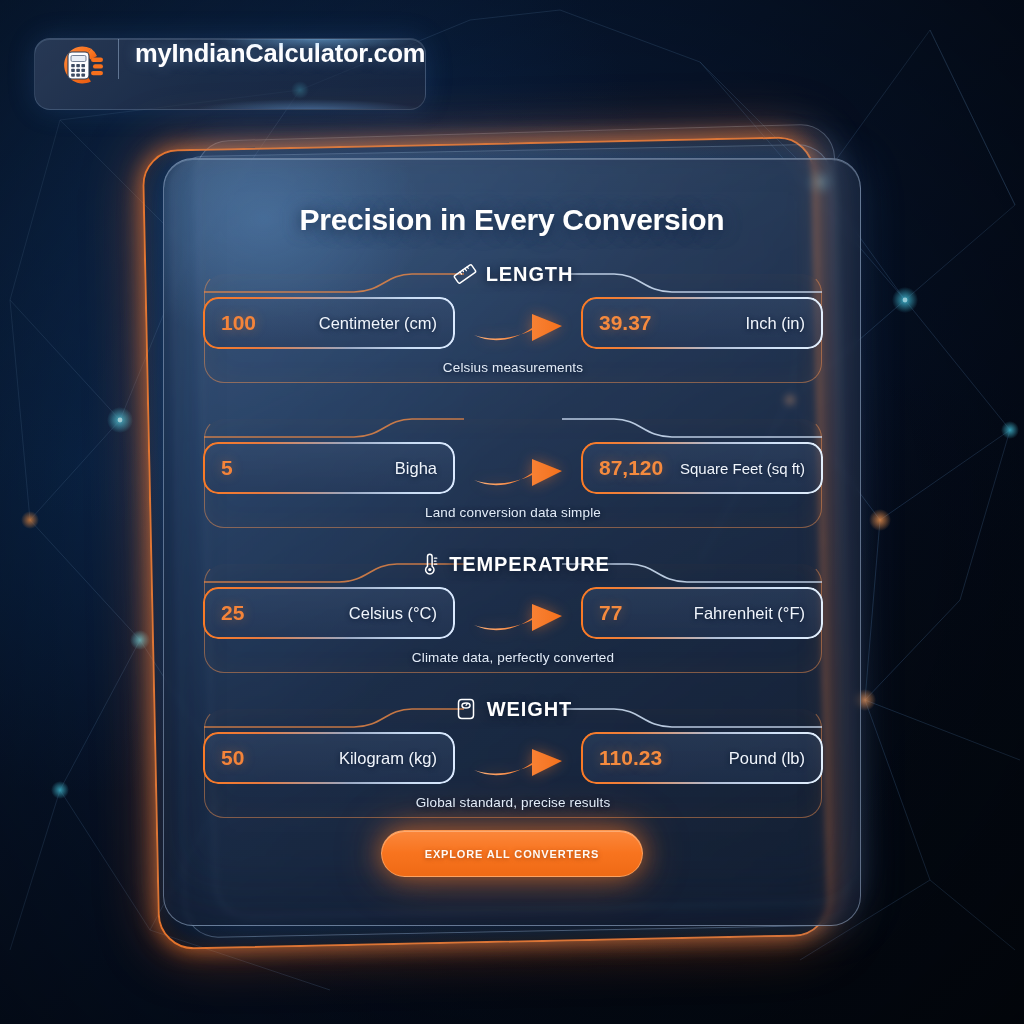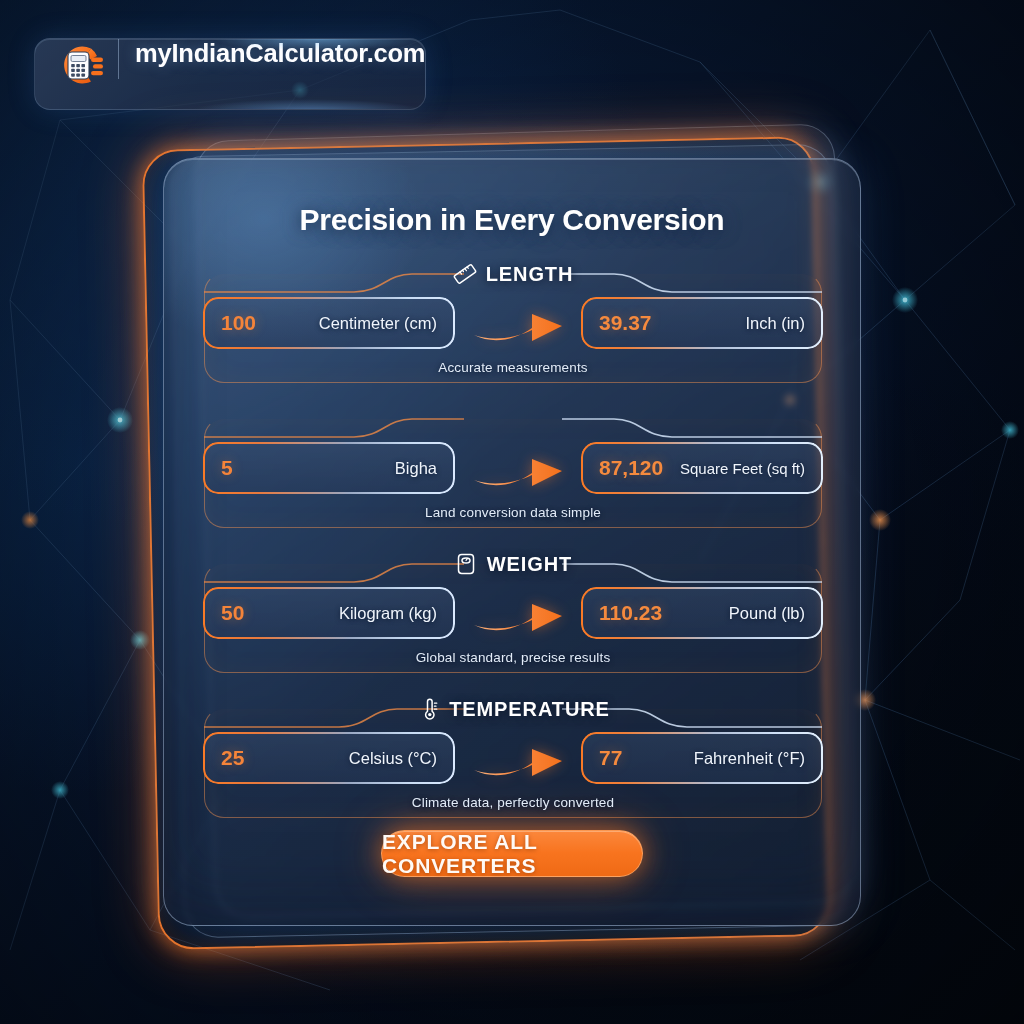--- a/index.html
+++ b/index.html
@@ -172,21 +172,21 @@
     position:absolute; left:50%; transform:translateX(-50%);
     bottom:48px; width:262px; height:47px;
     border-radius:24px;
     background:linear-gradient(180deg,#fb873c 0%, #f8741f 48%, #ef6a15 100%);
     border:1px solid rgba(255,185,130,.55);
     display:flex; align-items:center; justify-content:center;
     box-shadow:0 0 24px rgba(250,120,35,.60), 0 0 52px rgba(250,110,25,.32), inset 0 1px 0 rgba(255,215,180,.45);
     cursor:pointer;
   }
   .cta-tx{
-    font-size:21px; font-weight:700; color:#fffaf6; letter-spacing:.85px;
+    font-size:11px; font-weight:700; color:#fffaf6; letter-spacing:.85px;
     text-shadow:0 1px 4px rgba(120,45,0,.55);
   }
 </style>
 </head>
 <body>
 
 <div id="bg-root">
   <div class="bg-base"></div>
   <svg class="bg-net" viewBox="0 0 1024 1024" preserveAspectRatio="none">
     <defs>
@@ -322,21 +322,21 @@
                   </linearGradient>
                 </defs>
               <path d="M4 38 C22 47 44 44 62 31 L62 17 L92 29 L62 44 L62 33 C44 42 20 44 4 38 Z" fill="url(#ar1)"></path>
             </svg>
           </div>
           <div class="pill pill-right">
             <span class="pv">39.37</span>
             <span class="pu">Inch (in)</span>
           </div>
         </div>
-        <div class="row-note">Accurate measurements</div>
+        <div class="row-note">Celsius measurements</div>
       </div>
 
       <div class="row">
         <div class="row-frame"></div>
         <svg class="notch-l" viewBox="0 0 260 20" preserveAspectRatio="none">
           <path d="M0 19 L150 19 C178 19 182 1 208 1 L260 1" fill="none" stroke="#ef8a45" stroke-opacity=".80" stroke-width="1.6"></path>
         </svg>
         <svg class="notch-r" viewBox="0 0 260 20" preserveAspectRatio="none">
           <path d="M260 19 L110 19 C82 19 78 1 52 1 L0 1" fill="none" stroke="#cfe0f5" stroke-opacity=".88" stroke-width="1.6"></path>
         </svg>
@@ -349,54 +349,20 @@
             <svg class="arrow-svg" viewBox="0 0 96 52">
               <path d="M4 38 C22 47 44 44 62 31 L62 17 L92 29 L62 44 L62 33 C44 42 20 44 4 38 Z" fill="url(#ar1)"></path>
             </svg>
           </div>
           <div class="pill pill-right tight">
             <span class="pv">87,120</span>
             <span class="pu">Square Feet (sq ft)</span>
           </div>
         </div>
         <div class="row-note">Land conversion data simple</div>
-      </div>
-
-      <div class="row">
-        <div class="row-frame"></div>
-        <svg class="notch-l" viewBox="0 0 260 20" preserveAspectRatio="none">
-          <path d="M0 19 L150 19 C178 19 182 1 208 1 L260 1" fill="none" stroke="#ef8a45" stroke-opacity=".80" stroke-width="1.6"></path>
-        </svg>
-        <svg class="notch-r" viewBox="0 0 260 20" preserveAspectRatio="none">
-          <path d="M260 19 L110 19 C82 19 78 1 52 1 L0 1" fill="none" stroke="#cfe0f5" stroke-opacity=".88" stroke-width="1.6"></path>
-        </svg>
-        <div class="row-label">
-          <svg class="ic" viewBox="0 0 24 24" fill="none" stroke="#ffffff" stroke-width="1.5" stroke-linecap="round" stroke-linejoin="round">
-            <rect x="4.5" y="2.5" width="15" height="19" rx="3.2"></rect>
-            <ellipse cx="12" cy="8.4" rx="4" ry="2.5"></ellipse>
-            <path d="M12 8.4 L13.6 6.4" stroke-width="1.2"></path>
-          </svg>
-          <div class="tx">WEIGHT</div>
-        </div>
-        <div class="row-body">
-          <div class="pill pill-left">
-            <span class="pv">50</span>
-            <span class="pu">Kilogram (kg)</span>
-          </div>
-          <div class="arrow-wrap">
-            <svg class="arrow-svg" viewBox="0 0 96 52">
-              <path d="M4 38 C22 47 44 44 62 31 L62 17 L92 29 L62 44 L62 33 C44 42 20 44 4 38 Z" fill="url(#ar1)"></path>
-            </svg>
-          </div>
-          <div class="pill pill-right">
-            <span class="pv">110.23</span>
-            <span class="pu">Pound (lb)</span>
-          </div>
-        </div>
-        <div class="row-note">Global standard, precise results</div>
       </div>
 
       <div class="row">
         <div class="row-frame"></div>
         <svg class="notch-l" viewBox="0 0 260 20" preserveAspectRatio="none">
           <path d="M0 19 L135 19 C163 19 167 1 193 1 L260 1" fill="none" stroke="#ef8a45" stroke-opacity=".80" stroke-width="1.6"></path>
         </svg>
         <svg class="notch-r" viewBox="0 0 260 20" preserveAspectRatio="none">
           <path d="M260 19 L125 19 C97 19 93 1 67 1 L0 1" fill="none" stroke="#cfe0f5" stroke-opacity=".88" stroke-width="1.6"></path>
         </svg>
@@ -423,19 +389,53 @@
             </svg>
           </div>
           <div class="pill pill-right">
             <span class="pv">77</span>
             <span class="pu">Fahrenheit (°F)</span>
           </div>
         </div>
         <div class="row-note">Climate data, perfectly converted</div>
       </div>
 
+      <div class="row">
+        <div class="row-frame"></div>
+        <svg class="notch-l" viewBox="0 0 260 20" preserveAspectRatio="none">
+          <path d="M0 19 L150 19 C178 19 182 1 208 1 L260 1" fill="none" stroke="#ef8a45" stroke-opacity=".80" stroke-width="1.6"></path>
+        </svg>
+        <svg class="notch-r" viewBox="0 0 260 20" preserveAspectRatio="none">
+          <path d="M260 19 L110 19 C82 19 78 1 52 1 L0 1" fill="none" stroke="#cfe0f5" stroke-opacity=".88" stroke-width="1.6"></path>
+        </svg>
+        <div class="row-label">
+          <svg class="ic" viewBox="0 0 24 24" fill="none" stroke="#ffffff" stroke-width="1.5" stroke-linecap="round" stroke-linejoin="round">
+            <rect x="4.5" y="2.5" width="15" height="19" rx="3.2"></rect>
+            <ellipse cx="12" cy="8.4" rx="4" ry="2.5"></ellipse>
+            <path d="M12 8.4 L13.6 6.4" stroke-width="1.2"></path>
+          </svg>
+          <div class="tx">WEIGHT</div>
+        </div>
+        <div class="row-body">
+          <div class="pill pill-left">
+            <span class="pv">50</span>
+            <span class="pu">Kilogram (kg)</span>
+          </div>
+          <div class="arrow-wrap">
+            <svg class="arrow-svg" viewBox="0 0 96 52">
+              <path d="M4 38 C22 47 44 44 62 31 L62 17 L92 29 L62 44 L62 33 C44 42 20 44 4 38 Z" fill="url(#ar1)"></path>
+            </svg>
+          </div>
+          <div class="pill pill-right">
+            <span class="pv">110.23</span>
+            <span class="pu">Pound (lb)</span>
+          </div>
+        </div>
+        <div class="row-note">Global standard, precise results</div>
+      </div>
+
     </div>
 
     <div class="cta">
       <span class="cta-tx">EXPLORE ALL CONVERTERS</span>
     </div>
   </div>
 </div>
 
 </body></html>

